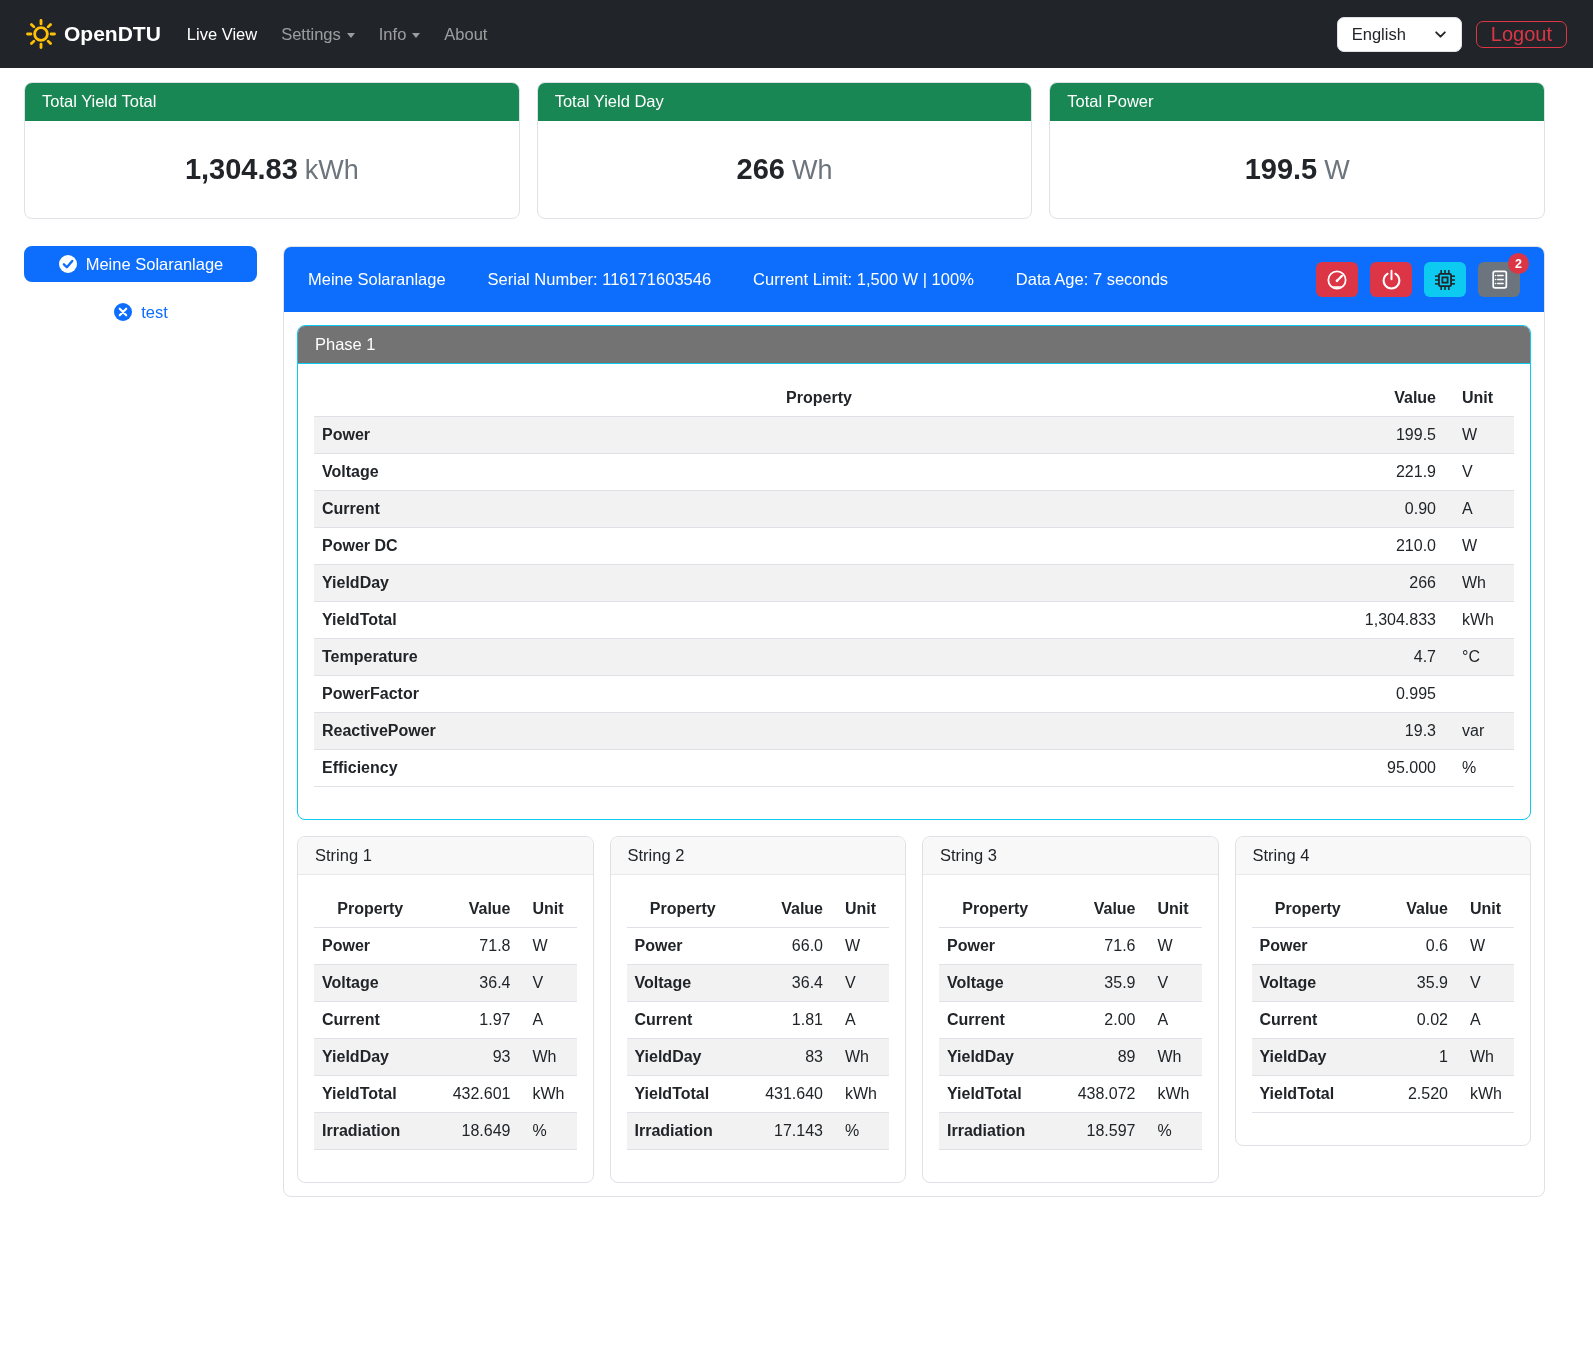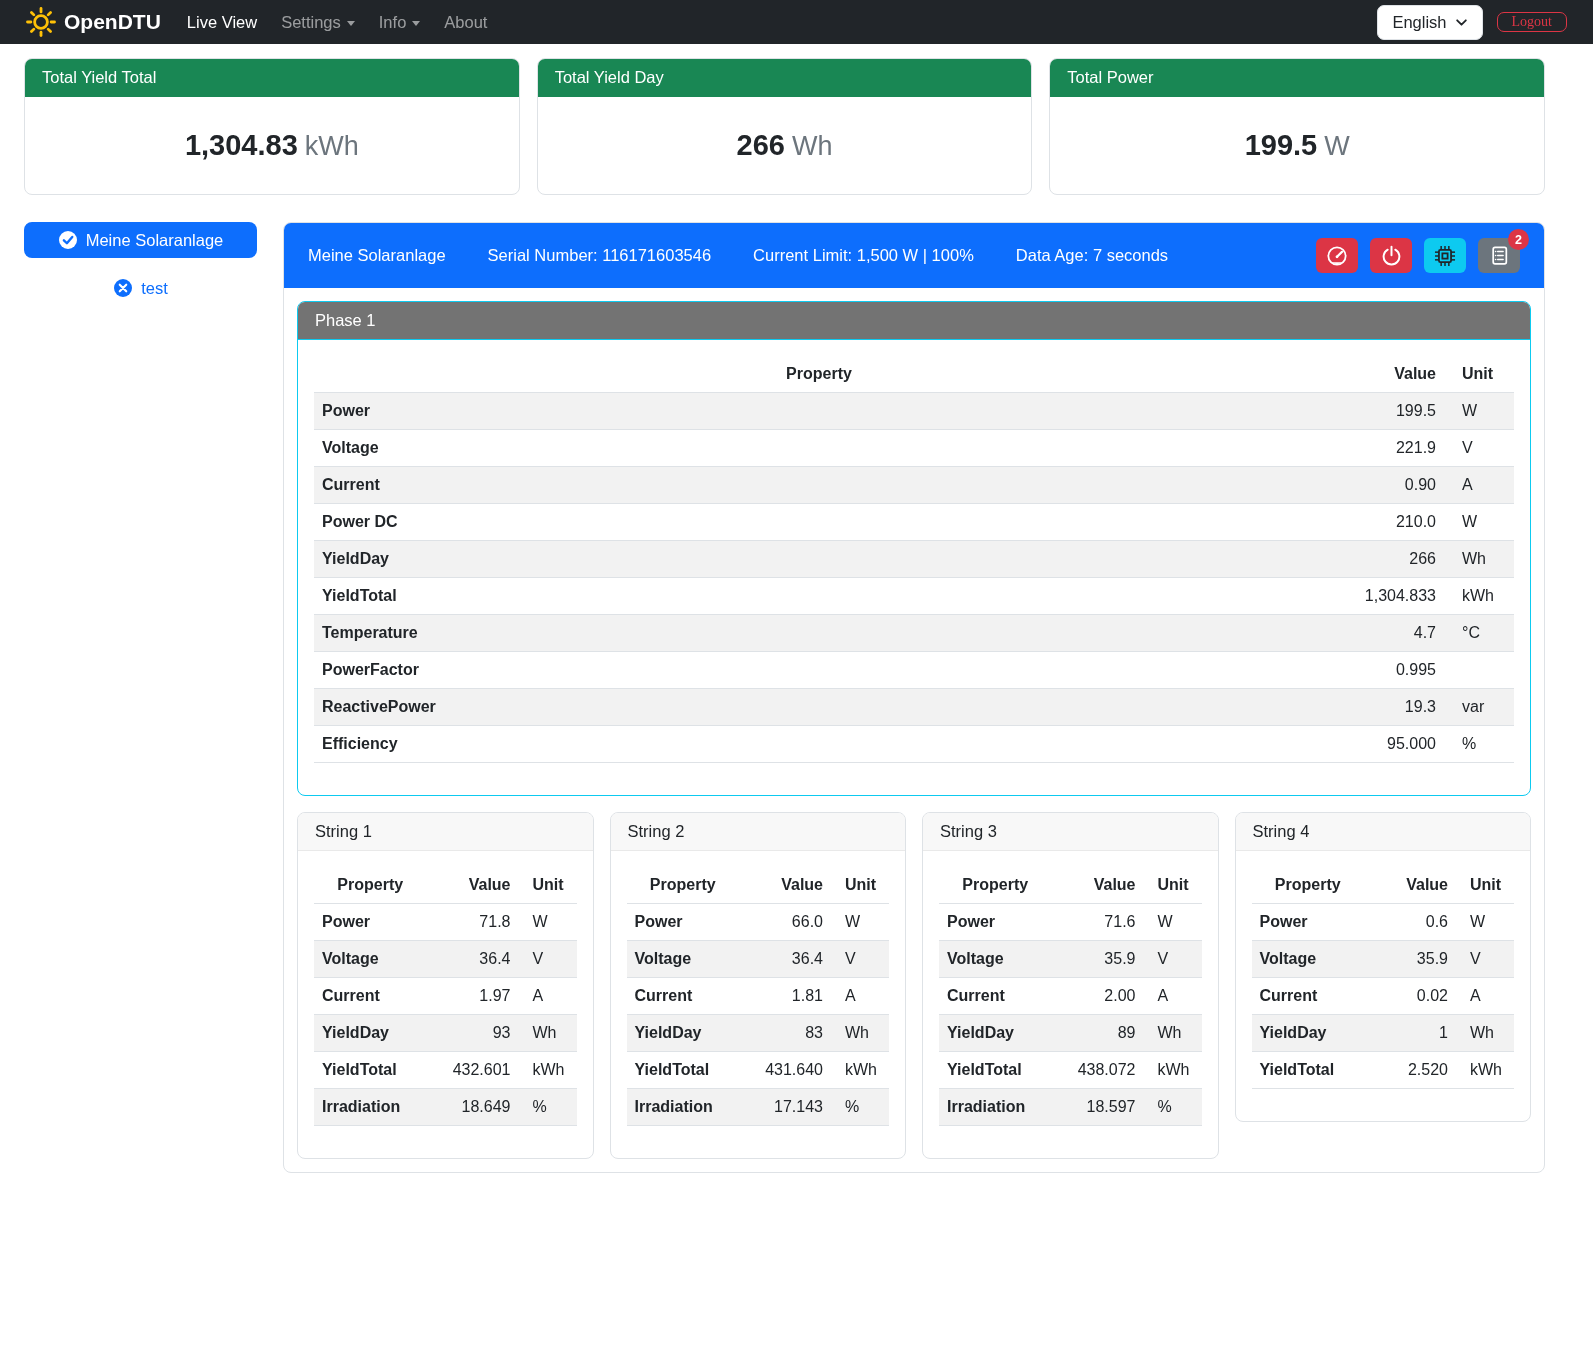--- a/index.html
+++ b/index.html
@@ -7,21 +7,21 @@
     font-family: "Liberation Sans", "DejaVu Sans", sans-serif;
     background: #ffffff;
     color: #212529;
     font-size: 16px;
     min-width: 1560px;
   }
 
   
   .navbar {
     background: #212529;
-    height: 44px;
+    height: 68px;
     display: flex;
     align-items: center;
     padding: 0 26px;
   }
   .brand { display: flex; align-items: center; gap: 8px; color: #fff; font-size: 21px; font-weight: 700; cursor: pointer; }
   .nav-links { display: flex; align-items: flex-end; margin-left: 14px; }
   .nav-link {
     color: rgba(255,255,255,.55);
     padding: 8px 12px;
     cursor: pointer;
@@ -30,27 +30,27 @@
   }
   .nav-link.active { color: #ffffff; }
   .caret-down {
     display: inline-block; width: 0; height: 0;
     border-left: 4px solid transparent; border-right: 4px solid transparent;
     border-top: 5px solid currentColor; margin-top: 2px;
   }
   .nav-right { margin-left: auto; display: flex; align-items: center; gap: 14px; }
   .lang-select {
     background: #fff; border: 1px solid #dee2e6; border-radius: 7px;
-    padding: 7px 14px; display: flex; align-items: center; gap: 8px;
+    padding: 7px 14px; display: flex; align-items: center; gap: 28px;
     color: #212529; cursor: pointer; font-size: 16.5px;
   }
   .logout-btn {
     background: transparent; border: 1px solid #dc3545; color: #dc3545;
-    border-radius: 7px; padding: 1px 14px; font-size: 14px; cursor: pointer;
-    font-family: Liberation Serif, serif;
+    border-radius: 7px; padding: 1px 14px; font-size: 20px; cursor: pointer;
+    font-family: Liberation Sans, sans-serif;
   }
 
   
   .page { padding: 14px 48px 24px 24px; }
   h1.page-title { font-size: 39px; font-weight: 700; margin: 8px 0 22px 0; letter-spacing: -0.5px; }
 
   
   .summary-row { display: grid; grid-template-columns: 1fr 1fr 1fr; gap: 17px; margin-bottom: 27px; }
   .card { border: 1px solid #dee2e6; border-radius: 8px; background: #fff; overflow: visible; }
   .card-header {

